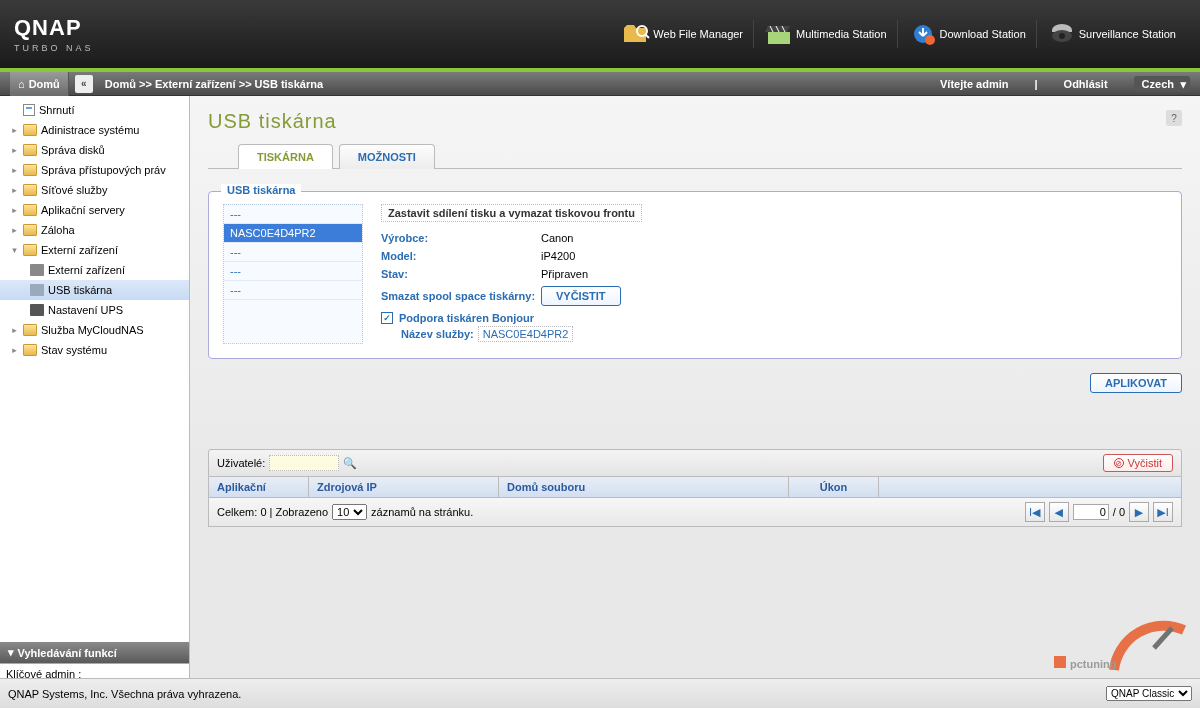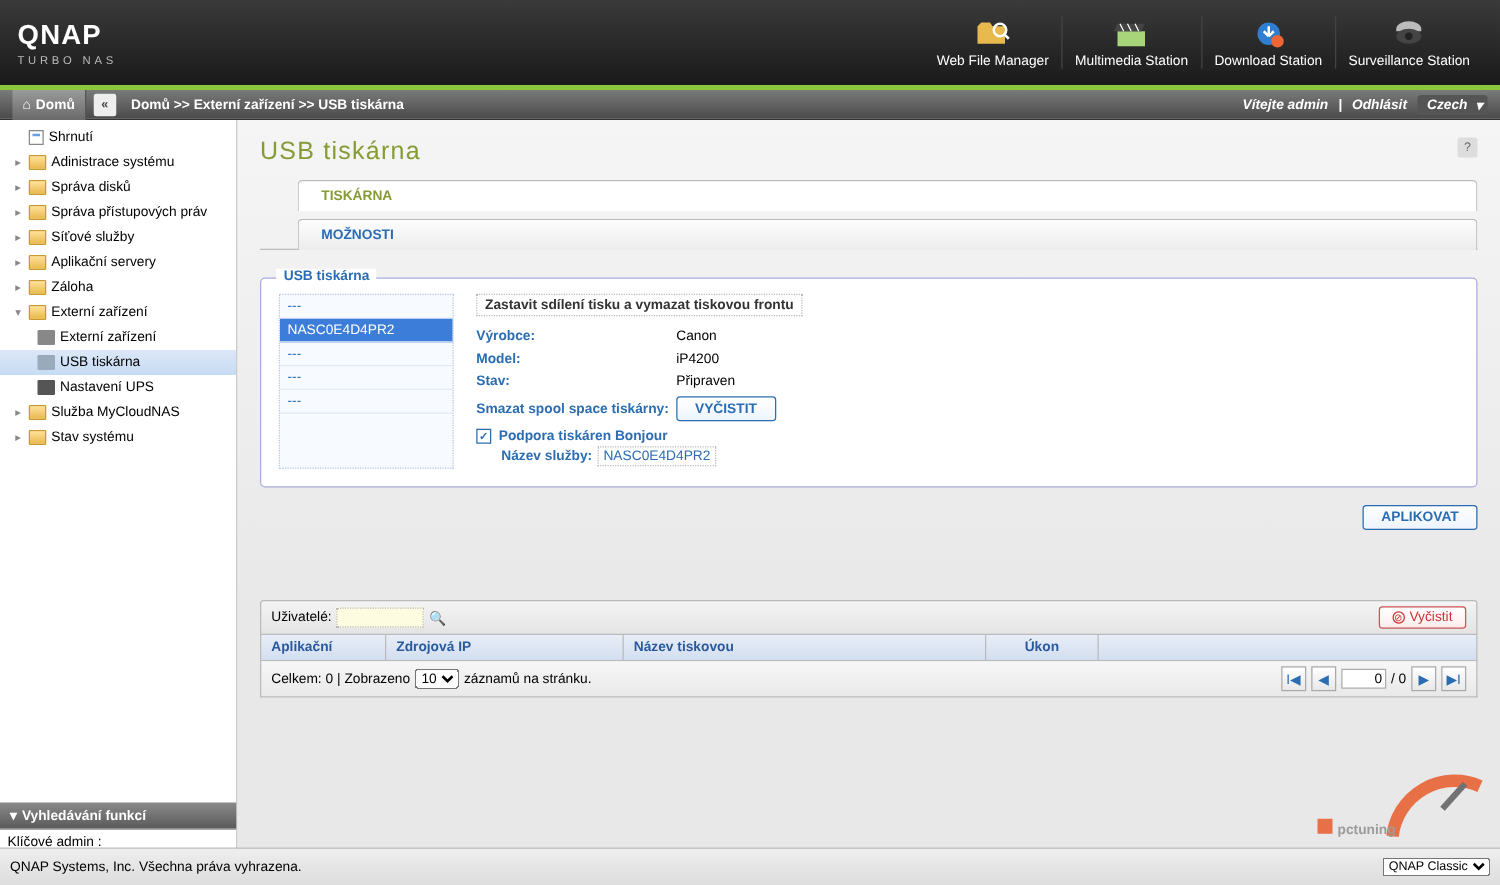--- a/index.html
+++ b/index.html
@@ -4,34 +4,34 @@
 <style>
 * { margin: 0; padding: 0; box-sizing: border-box; font-family: Arial, Helvetica, sans-serif; font-size: 11px; }
 html, body { width: 1200px; height: 708px; overflow: hidden; background: #fff; }
 
 
 .header { height: 68px; background: linear-gradient(#3a3a3a, #1a1a1a); display: flex; align-items: center; padding: 0 14px; position: relative; }
 .logo { color: #fff; }
 .logo .brand { font-size: 22px; font-weight: bold; letter-spacing: 1px; font-family: "Arial Black", Arial, sans-serif; }
 .logo .sub { font-size: 9px; letter-spacing: 3px; color: #bbb; margin-top: 2px; }
 .header-right { margin-left: auto; display: flex; gap: 0; }
-.header-item { display: flex; flex-direction: column; align-items: center; gap: 2px; padding: 0 10px; border-left: 1px solid #444; cursor: pointer; color:#fff; font-size:10px; }
+.header-item { display: flex; align-items: center; gap: 2px; padding: 0 10px; border-left: 1px solid #444; cursor: pointer; color:#fff; font-size:10px; }
 .header-item:first-child { border-left: none; }
 .header-icon { width: 30px; height: 28px; display:flex; align-items:center; justify-content:center; }
 
 
 .green-line { height:4px; background:#8cc63f; }
 
 
 .crumbbar { height:24px; background:linear-gradient(#7a7a7a,#4a4a4a); color:#fff; display:flex; align-items:center; padding:0 10px; font-weight:bold; border-bottom:1px solid #333; }
 .crumbbar .left { display:flex; align-items:center; gap:6px; }
 .crumbbar .homeseg { background:linear-gradient(#9a9a9a,#6a6a6a); padding:0 8px; height:24px; display:flex; align-items:center; border-right:1px solid #555; }
 .crumbbar .collapse { width:18px; height:18px; background:#eee; border-radius:2px; color:#444; display:flex; align-items:center; justify-content:center; cursor:pointer; font-size:10px; }
 .crumbbar .mid { margin-left:12px; color:#fff; }
-.crumbbar .right { margin-left:auto; display:flex; align-items:center; gap:8px;font-style:italic; }
+.crumbbar .right { margin-left:auto; display:flex; align-items:center; gap:26px; }
 .crumbbar .lang { background:#555; padding:2px 16px 2px 8px; border-radius:3px; position:relative; cursor:pointer; }
 .crumbbar .lang::after { content:"▾"; position:absolute; right:4px; }
 
 
 .body-row { display:flex; height:604px; }
 .sidebar { width:190px; background:#fff; border-right:1px solid #bbb; display:flex; flex-direction:column; }
 .sidebar-tree { flex:1; overflow:auto; padding:4px 0;border-radius:16px; }
 .tree-item { display:flex; align-items:center; gap:4px; padding:2px 4px 2px 10px; cursor:pointer; color:#000; line-height:16px; }
 .tree-item.level1 { padding-left:10px; }
 .tree-item.level2 { padding-left:30px; }
@@ -44,21 +44,21 @@
 .sidebar-search-head { background:linear-gradient(#8a8a8a,#5a5a5a); color:#fff; padding:4px 8px; font-weight:bold; display:flex; align-items:center; gap:4px; }
 .sidebar-search-body { padding:4px 6px; border-top:1px solid #aaa; }
 .sidebar-search-body input { width:110px; border:1px dotted #aaa; padding:1px 3px; background:#fefce0; }
 
 
 .main { flex:1; background:linear-gradient(#f5f5f5,#e8e8e8 400px); padding:14px 18px; position:relative; overflow:auto; }
 .page-title { color:#859b36; font-size:20px; font-weight:normal; letter-spacing:1px; margin-bottom:10px; }
 .help-icon { position:absolute; top:14px; right:18px; width:16px; height:16px; background:#ddd; color:#666; border-radius:2px; display:flex; align-items:center; justify-content:center; font-size:10px; cursor:pointer; }
 
 
-.tabs-row { border-bottom:1px solid #bbb; display:flex; gap:6px; padding-left:30px;flex-direction:column; }
+.tabs-row { border-bottom:1px solid #bbb; display:flex; gap:6px; padding-left:30px; }
 .tab { padding:6px 18px; border:1px solid #bbb; border-bottom:none; background:linear-gradient(#fdfdfd,#ececec); border-radius:4px 4px 0 0; cursor:pointer; color:#2a6db3; font-weight:bold; position:relative; top:1px; }
 .tab.active { background:#fff; color:#859b36; }
 
 
 .fieldset { border:1px solid #aad; border-radius:4px; margin-top:22px; padding:12px 14px 14px; background:#fff; position:relative; }
 .fieldset .legend { position:absolute; top:-8px; left:12px; background:#fff; padding:0 6px; color:#2a6db3; font-weight:bold; }
 .fs-row { display:flex; gap:18px; }
 .printer-list { width:140px; border:1px dotted #b5c7e4; background:#f7faff; min-height:140px; }
 .printer-list-item { padding:3px 6px; border-bottom:1px solid #e2eaf5; color:#2a6db3; cursor:pointer; }
 .printer-list-item.selected { background:#3b7dd8; color:#fff; }
@@ -303,21 +303,21 @@
       <span class="search-box"></span>
       <span class="mag">🔍</span>
       <span class="clear-btn">
           <span class="ci">⊘</span>
           <span>Vyčistit</span>
         </span>
     </div>
     <div class="grid-head">
       <div class="col-a">Aplikační</div>
       <div class="col-b">Zdrojová IP</div>
-      <div class="col-c">Název tiskovou</div>
+      <div class="col-c">Domů souboru</div>
       <div class="col-e">Úkon</div>
     </div>
     <div class="grid-foot">
       <span>Celkem:</span>&nbsp;
       <span>0</span>
       <span>&nbsp;|&nbsp;</span>
       <span>Zobrazeno</span>
       <select><option>10</option></select>
       <span>záznamů na stránku.</span>
       <div class="pager">

